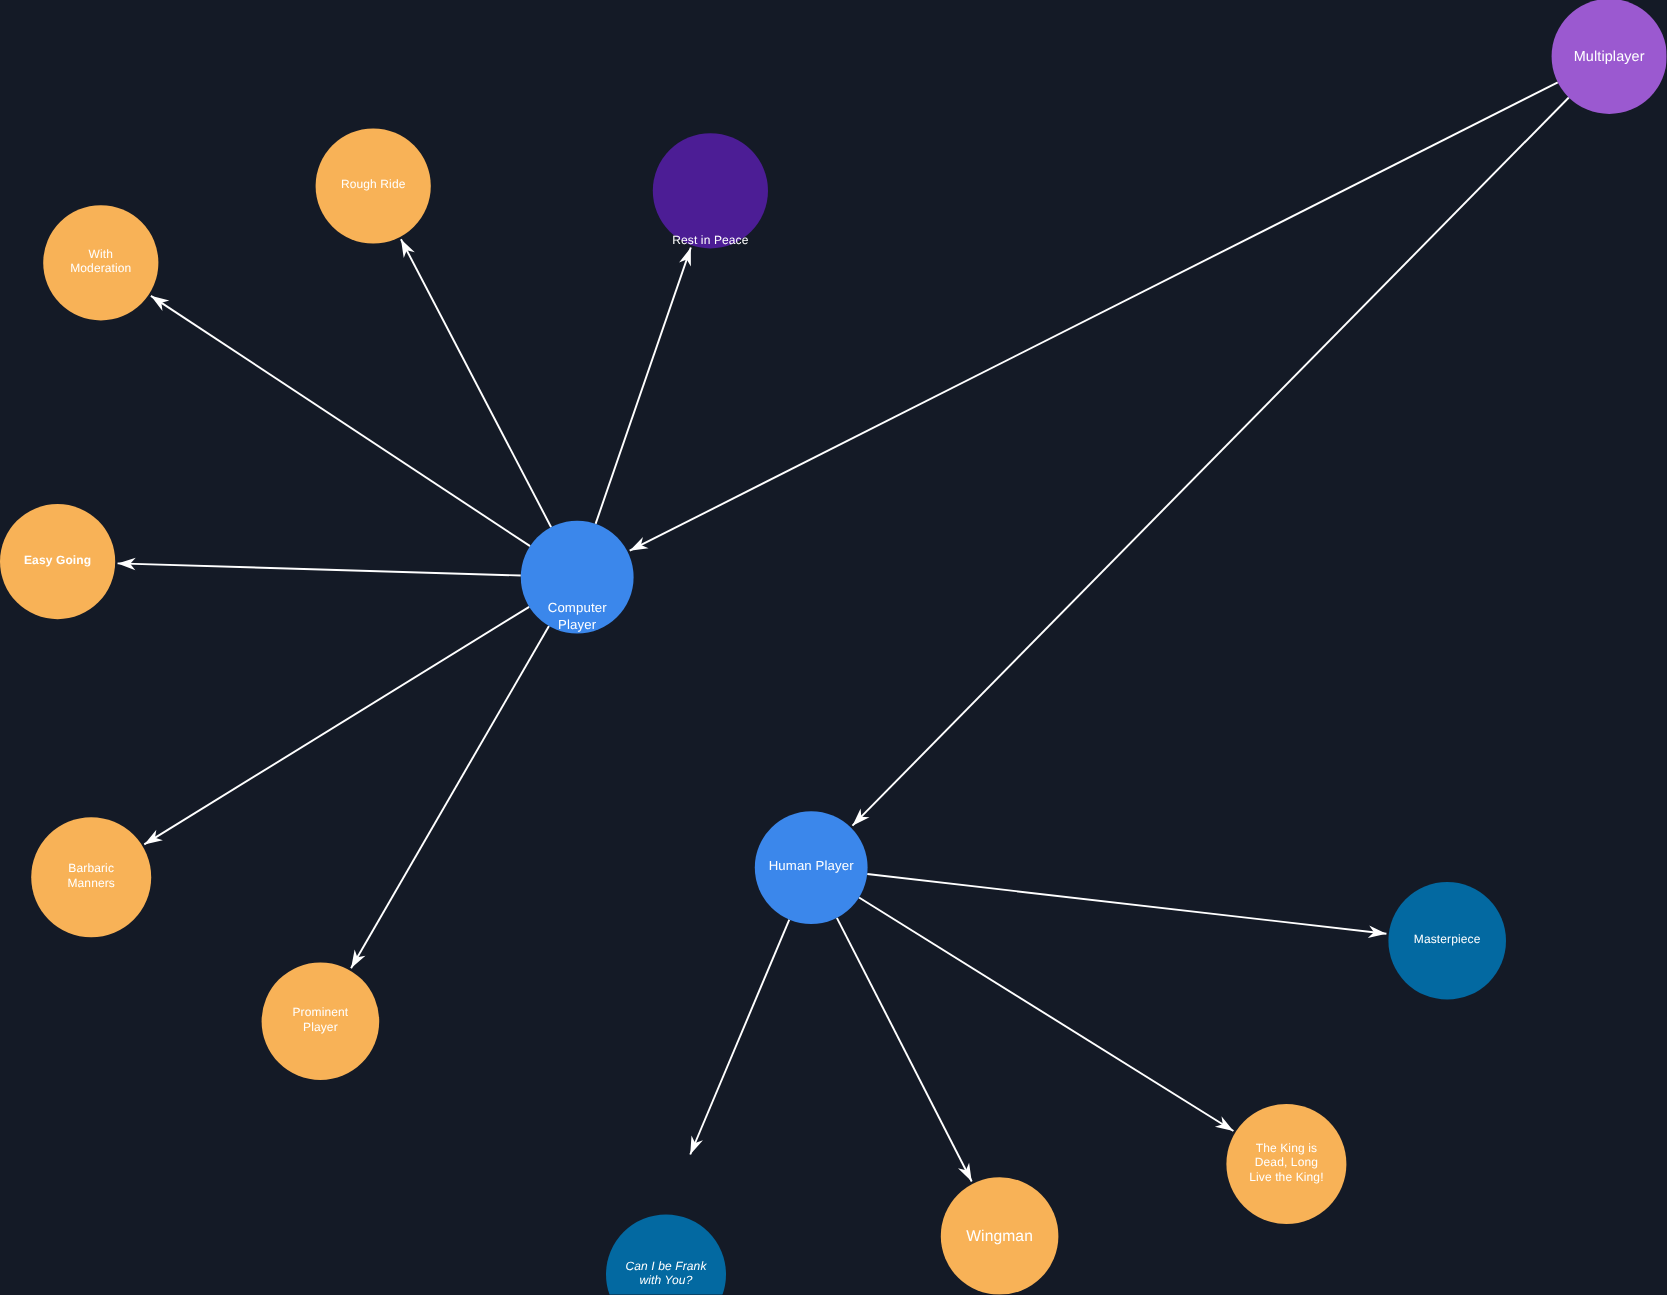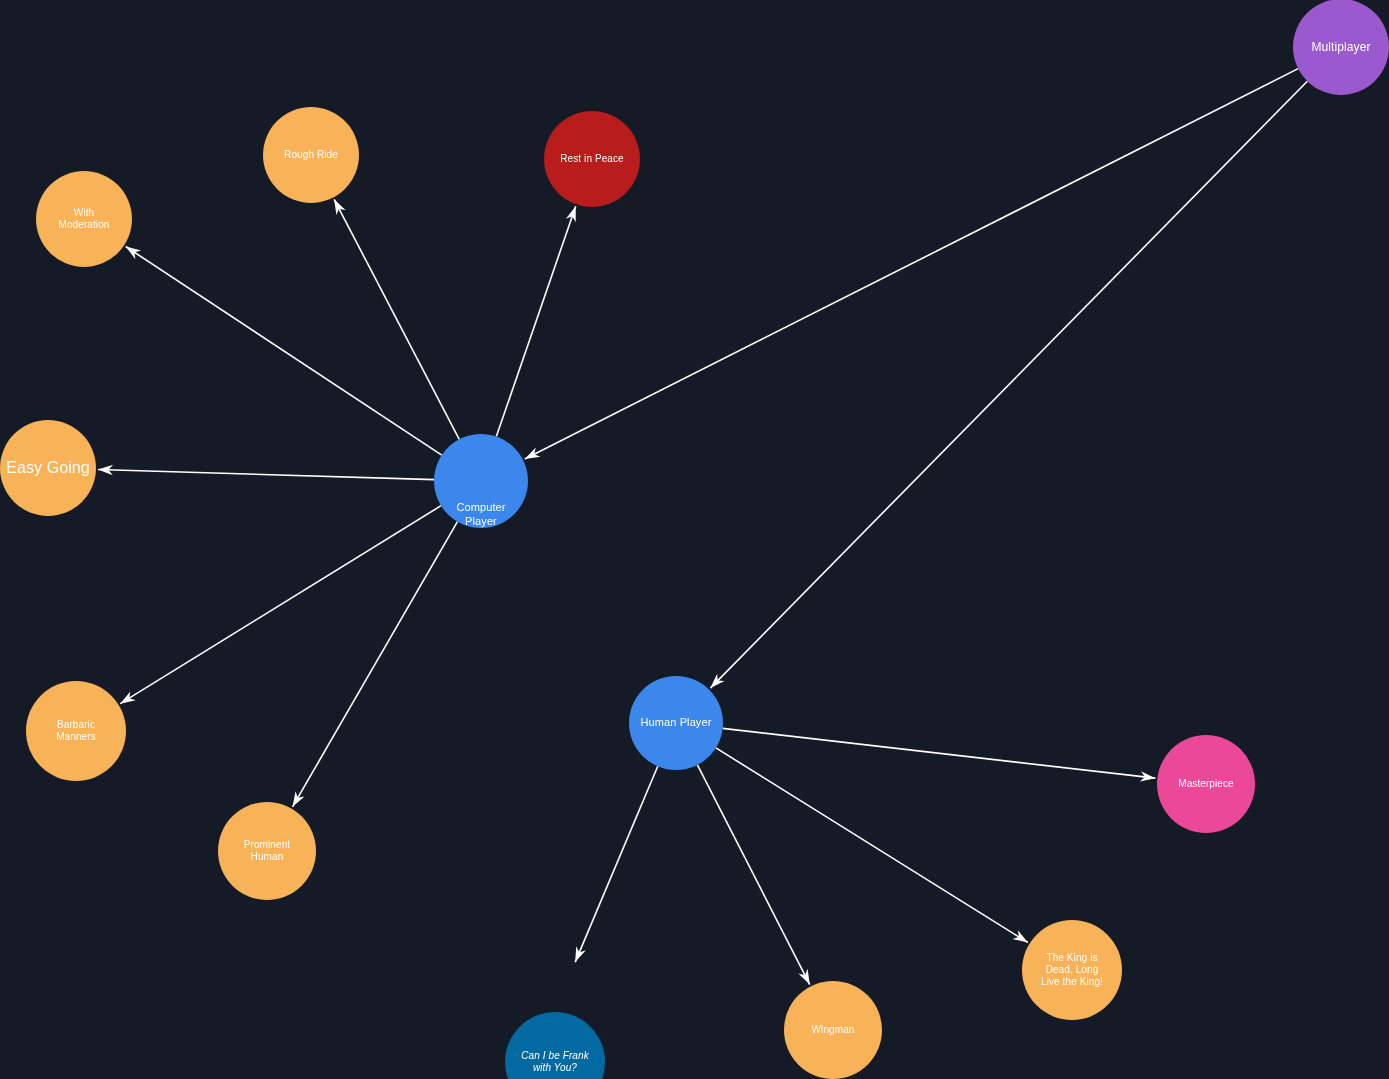--- a/index.html
+++ b/index.html
@@ -82,43 +82,43 @@
       <div class="graph-node" style="left: 629px; top: 676px; width: 94px; height: 94px; background: rgb(59, 135, 235);">
         <span class="node-label" style="font-size: 11px; color: rgb(255, 255, 255); white-space: pre-line; text-align: right;">Human Player</span>
       </div>
       <div class="graph-node" style="left: 36px; top: 171px; width: 96px; height: 96px; background: rgb(248, 178, 87);">
         <span class="node-label" style="font-size: 10px; color: rgb(255, 255, 255); white-space: pre-line;">With
 Moderation</span>
       </div>
       <div class="graph-node" style="left: 263px; top: 107px; width: 96px; height: 96px; background: rgb(248, 178, 87);">
         <span class="node-label" style="font-size: 10px; color: rgb(255, 255, 255); white-space: pre-line;">Rough Ride</span>
       </div>
-      <div class="graph-node" style="left: 544px; top: 111px; width: 96px; height: 96px; background: #b91c1c;">
+      <div class="graph-node" style="left: 544px; top: 111px; width: 96px; height: 96px; background: #4c1d95; align-items: flex-end;">
         <span class="node-label" style="font-size: 10px; color: rgb(255, 255, 255); white-space: pre-line;">Rest in Peace</span>
       </div>
       <div class="graph-node" style="left: 0px; top: 420px; width: 96px; height: 96px; background: rgb(248, 178, 87);">
-        <span class="node-label" style="font-size: 16px; color: rgb(255, 255, 255); white-space: pre-line;">Easy Going</span>
+        <span class="node-label" style="font-size: 10px; color: rgb(255, 255, 255); white-space: pre-line; font-weight: bold;">Easy Going</span>
       </div>
       <div class="graph-node" style="left: 26px; top: 681px; width: 100px; height: 100px; background: rgb(248, 178, 87);">
         <span class="node-label" style="font-size: 10px; color: rgb(255, 255, 255); white-space: pre-line;">Barbaric
 Manners</span>
       </div>
       <div class="graph-node" style="left: 218px; top: 802px; width: 98px; height: 98px; background: rgb(248, 178, 87);">
         <span class="node-label" style="font-size: 10px; color: rgb(255, 255, 255); white-space: pre-line;">Prominent
-Human</span>
+Player</span>
       </div>
-      <div class="graph-node" style="left: 1157px; top: 735px; width: 98px; height: 98px; background: #ec4899;">
+      <div class="graph-node" style="left: 1157px; top: 735px; width: 98px; height: 98px; background: #0369a1;">
         <span class="node-label" style="font-size: 10px; color: rgb(255, 255, 255); white-space: pre-line;">Masterpiece</span>
       </div>
       <div class="graph-node" style="left: 1022px; top: 920px; width: 100px; height: 100px; background: rgb(248, 178, 87); justify-content: center;">
         <span class="node-label" style="font-size: 10px; color: rgb(255, 255, 255); white-space: pre-line;">The King is
 Dead, Long
 Live the King!</span>
       </div>
       <div class="graph-node" style="left: 505px; top: 1012px; width: 100px; height: 100px; background: #0369a1; font-style: italic;">
         <span class="node-label" style="font-size: 10px; color: rgb(255, 255, 255); white-space: pre-line;">Can I be Frank
 with You?</span>
       </div>
       <div class="graph-node" style="left: 784px; top: 981px; width: 98px; height: 98px; background: rgb(248, 178, 87);">
-        <span class="node-label" style="font-size: 10px; color: rgb(255, 255, 255); white-space: pre-line;">Wingman</span>
+        <span class="node-label" style="font-size: 13px; color: rgb(255, 255, 255); white-space: pre-line;">Wingman</span>
       </div>
     </div>
 </div>
 
 </body></html>

